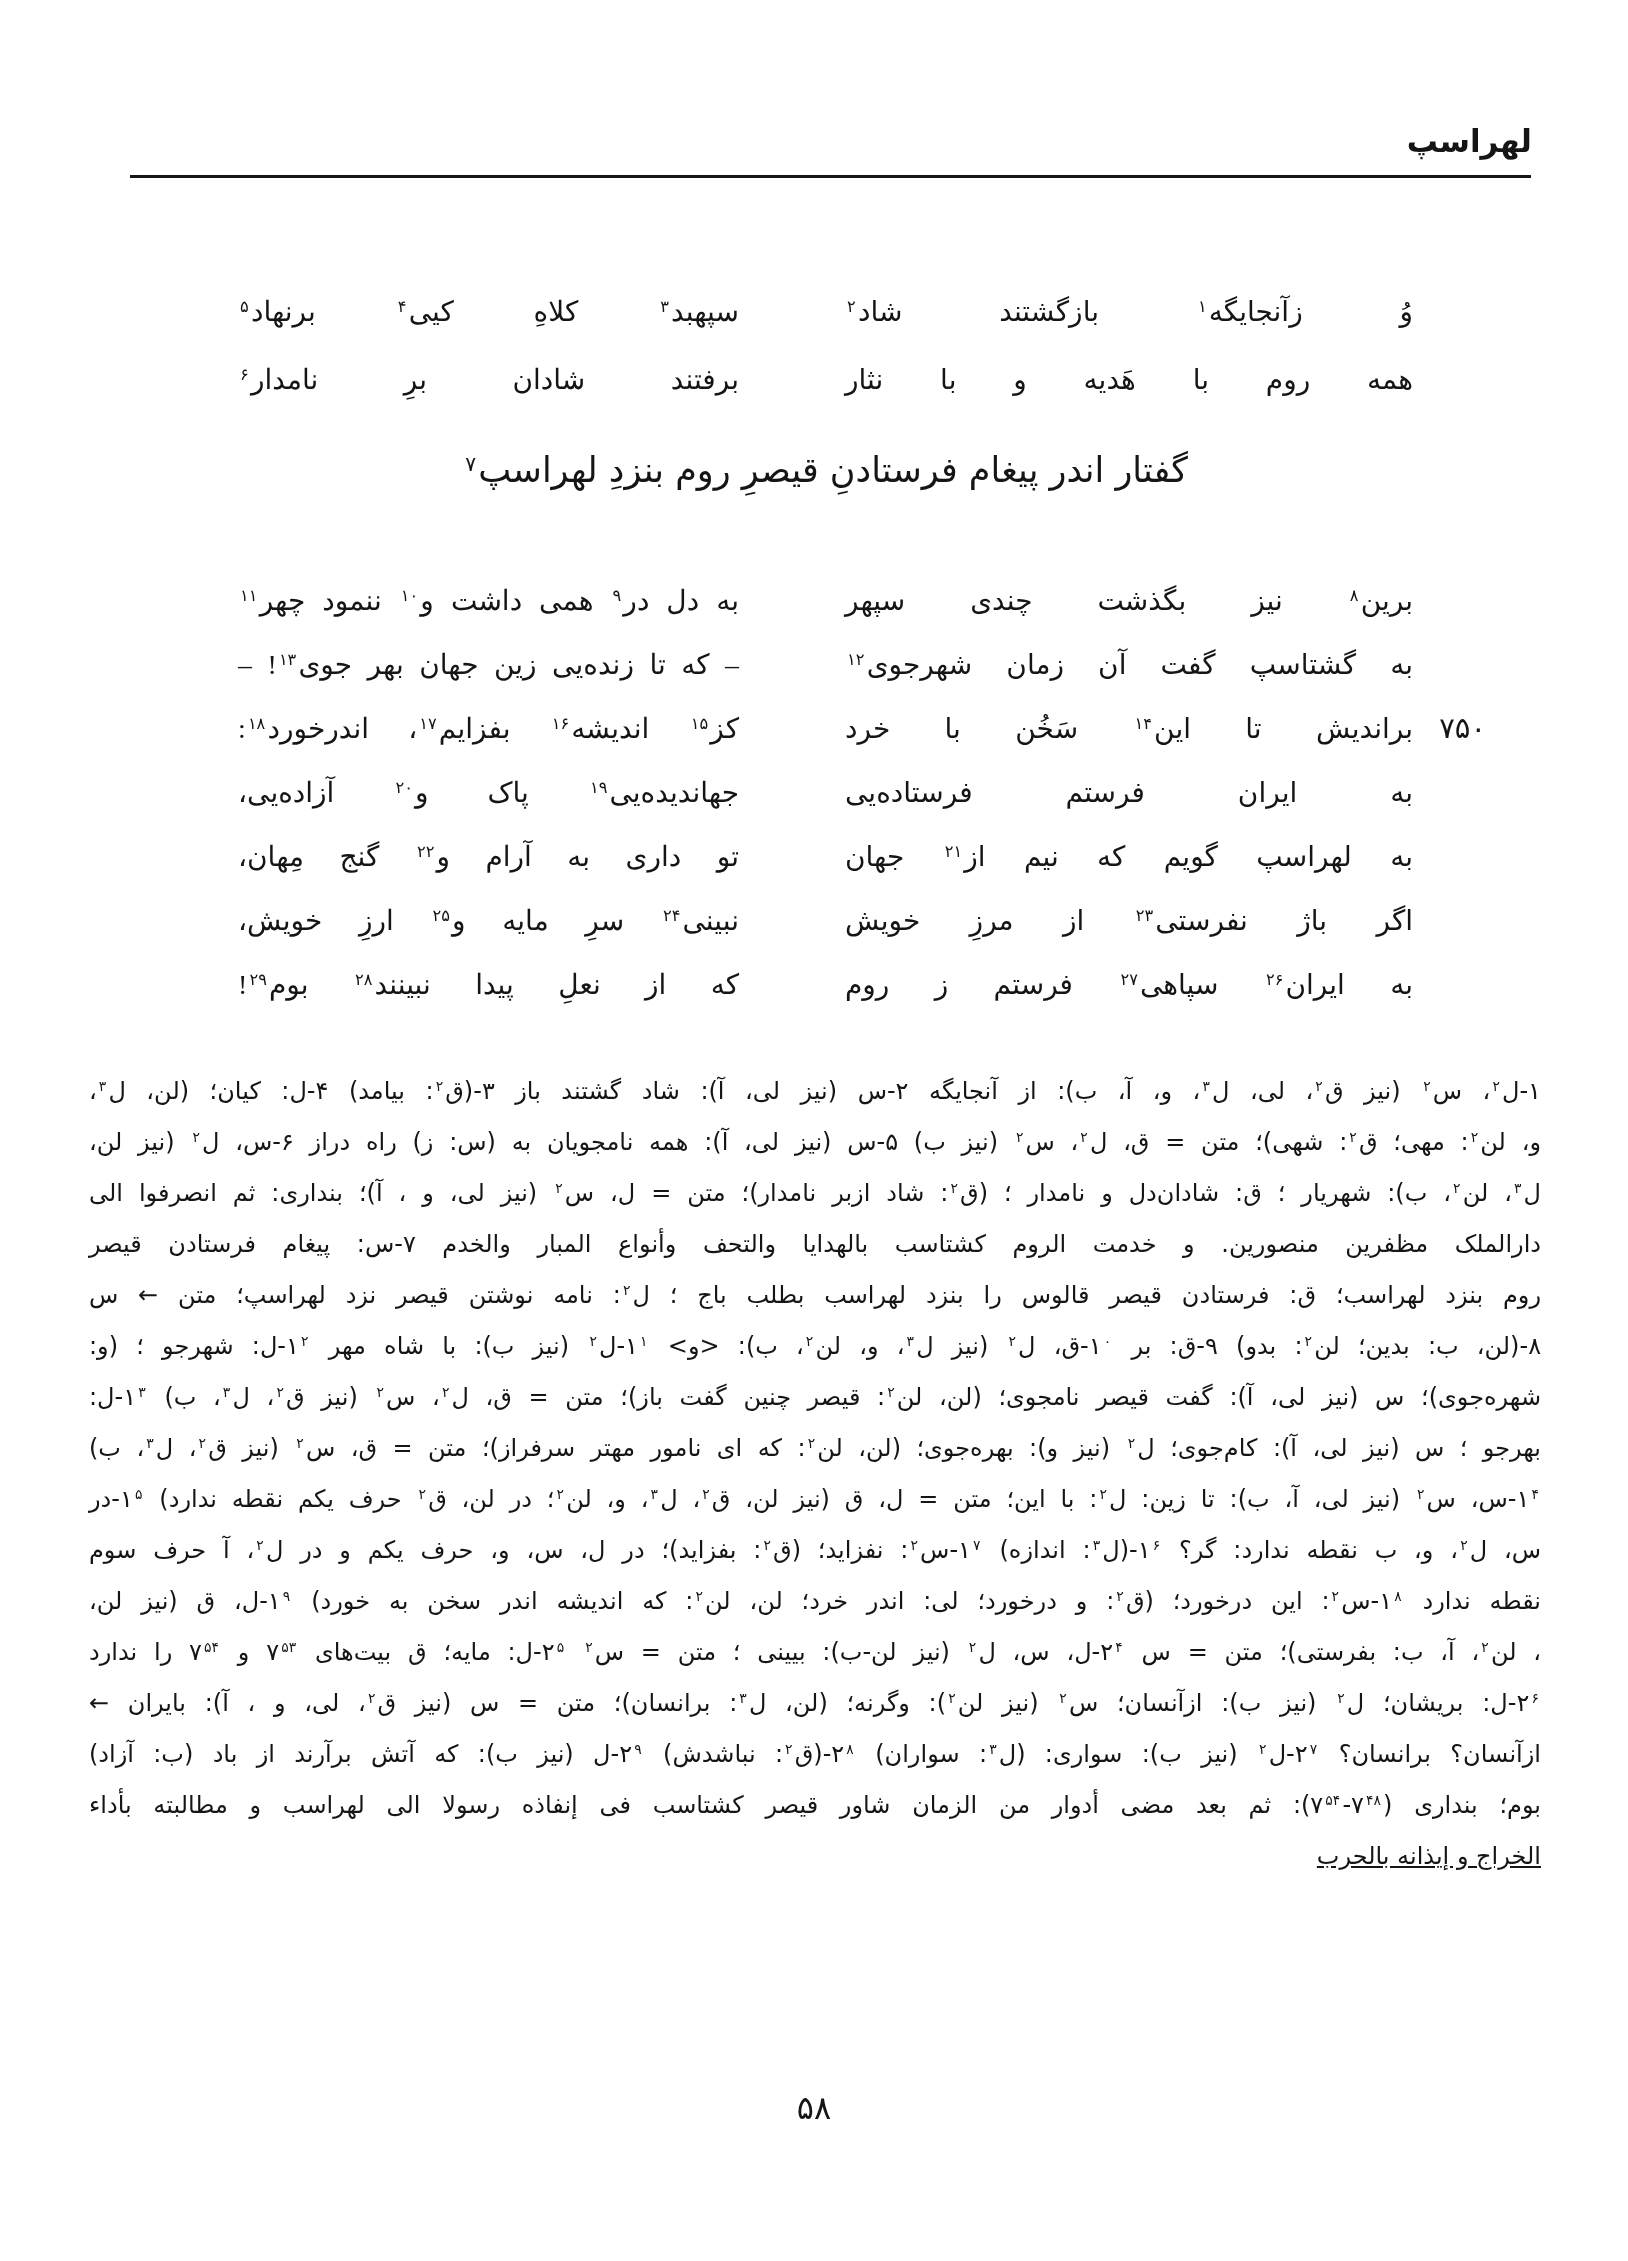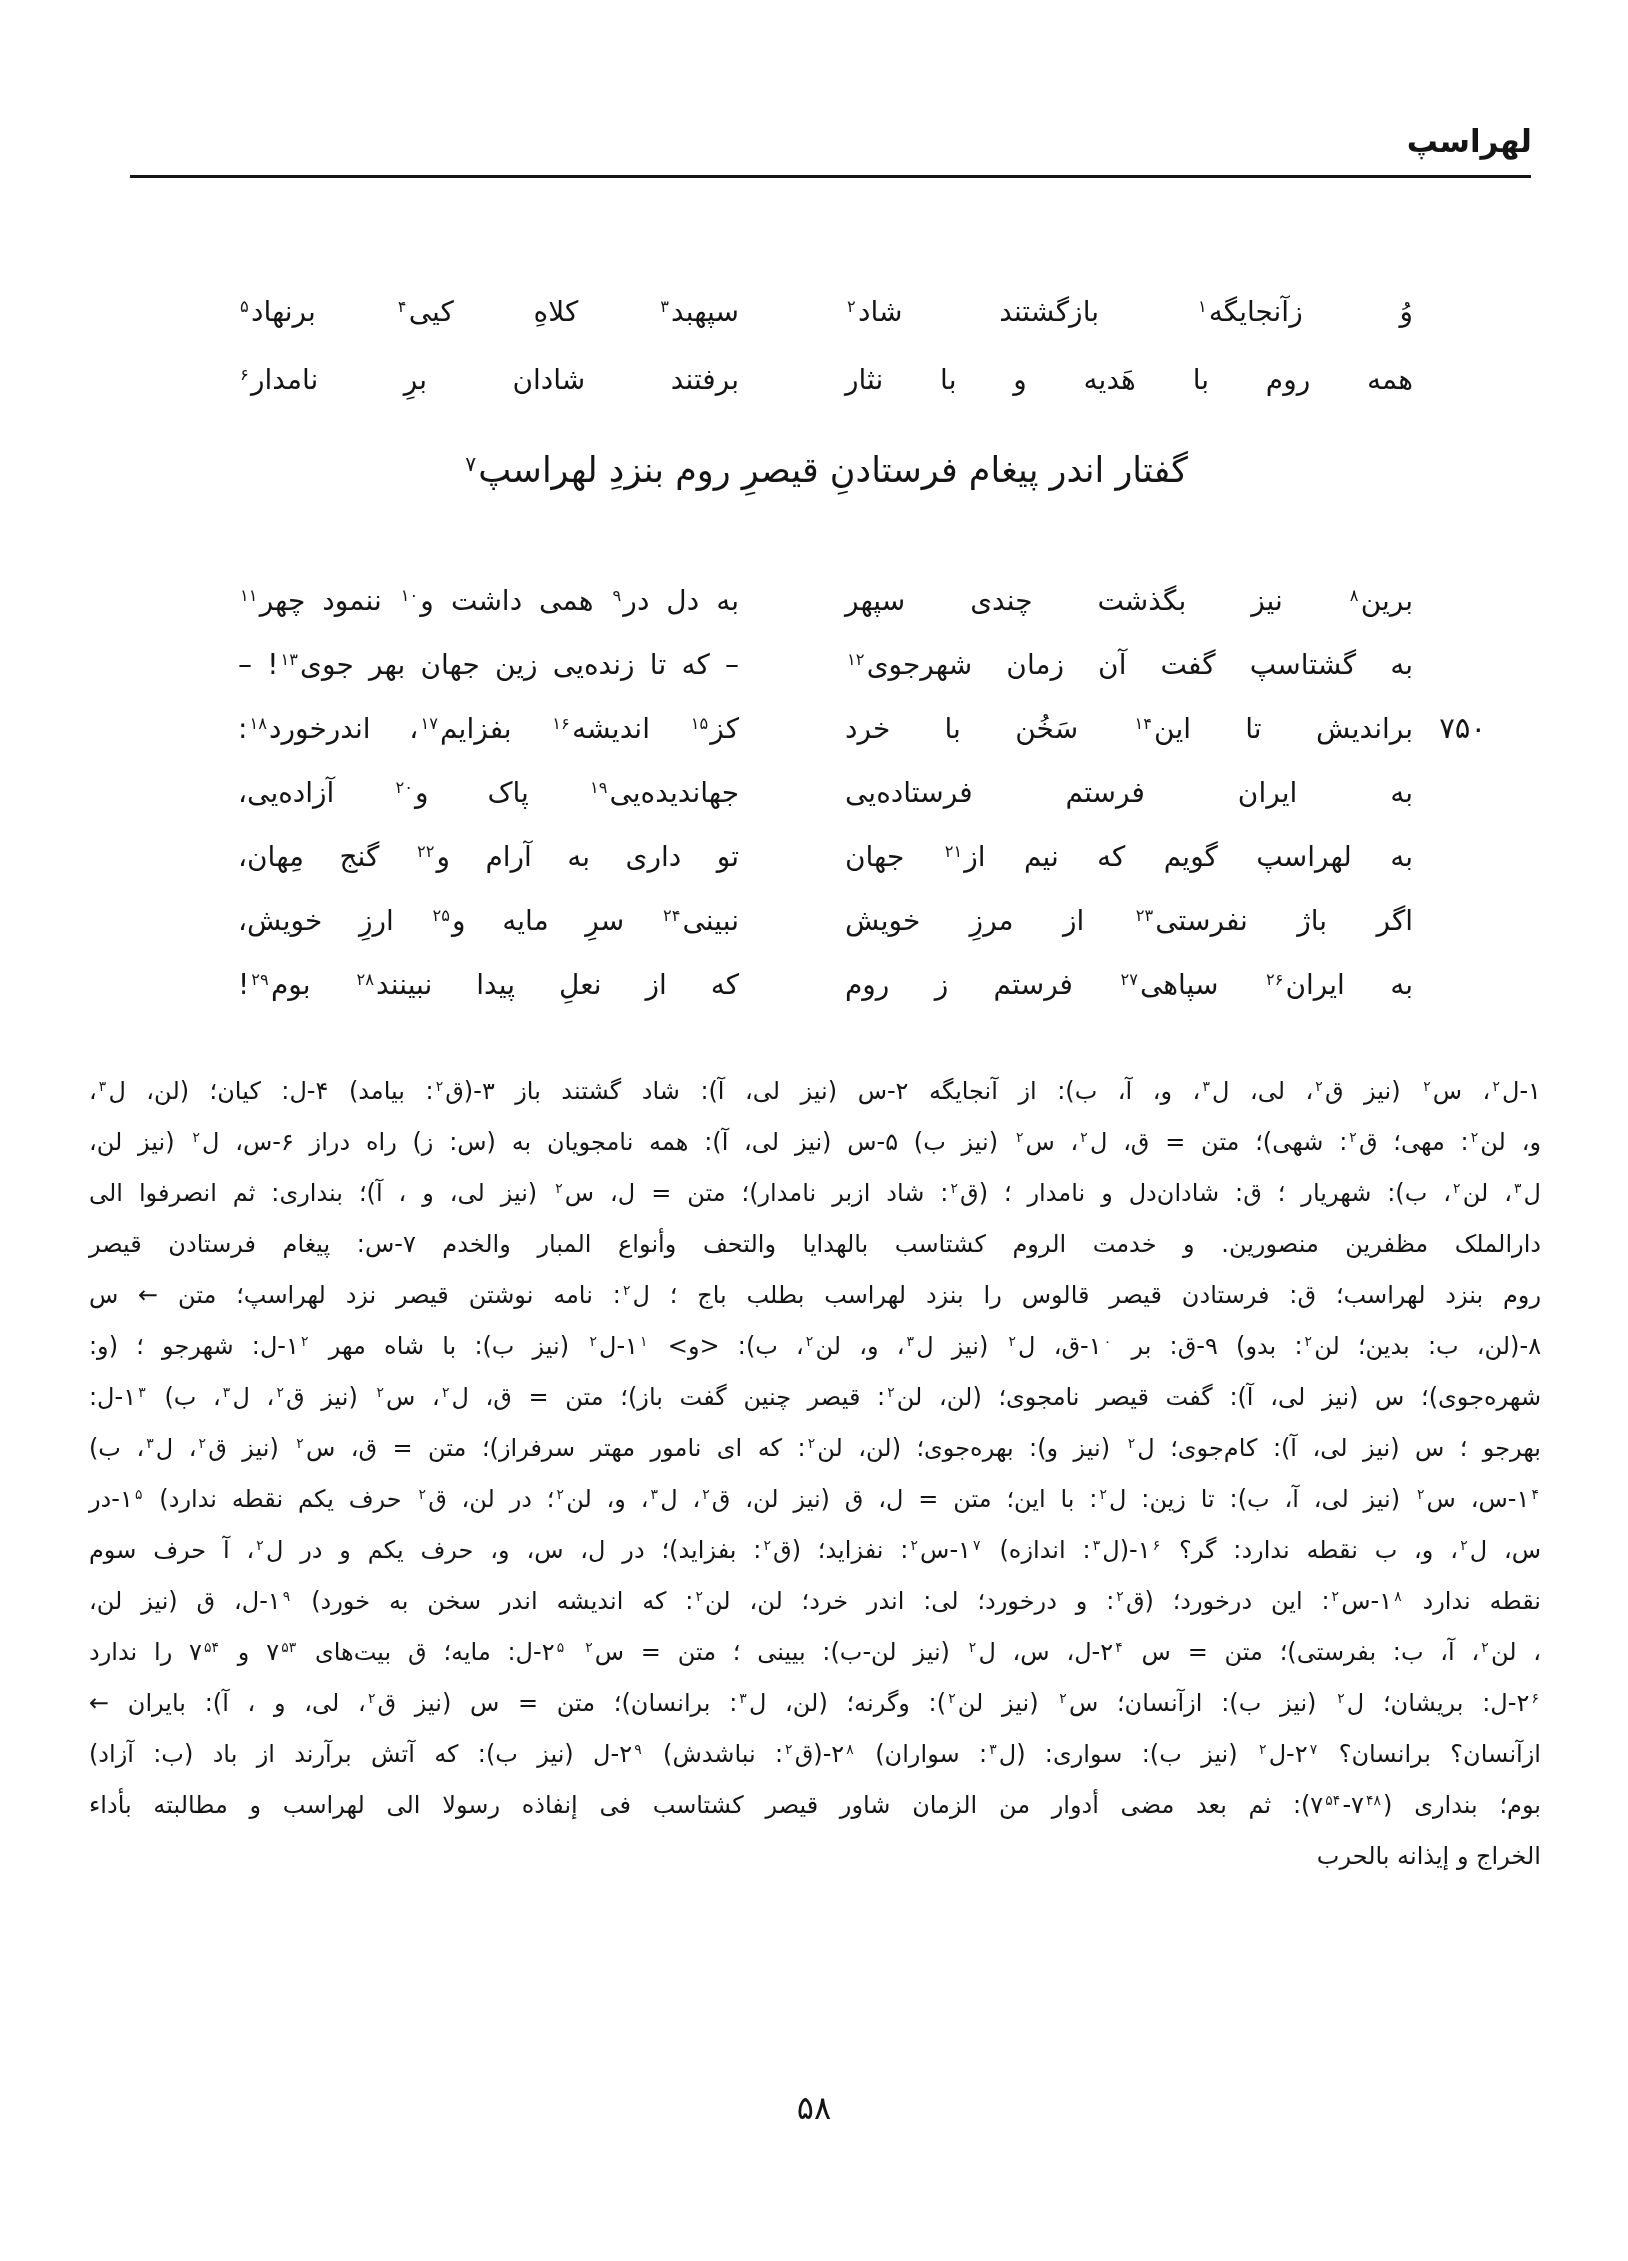--- a/index.html
+++ b/index.html
@@ -23,41 +23,41 @@
     background:#151515;
   }
 
   .poem { position:absolute; left:238px; width:1175px; }
   .poem-opening { top:277px; }
   .poem-main { top:568px; }
   .couplet { position:relative; display:flex; justify-content:space-between; align-items:center; height:68px; }
   .poem-main .couplet { height:64px; }
   .hemistich { font-size:28px; white-space:nowrap; text-align:justify; text-align-last:justify; }
   .hemistich.right { width:568px; }
-  .hemistich.left  { width:501px; }
+  .hemistich.left  { width:501px;font-family:Liberation Serif, serif; }
   .verse-num {
     position:absolute; right:-73px; top:50%; transform:translateY(-50%);
     font-size:29px;
   }
 
   .section-heading {
     position:absolute; top:450px; left:238px; width:1175px;
     text-align:center; font-size:35px; font-weight:normal;
   }
 
   .apparatus {
     position:absolute; top:1066px; left:89px; width:1452px;
     font-size:24px;
   }
   .app-line {
     line-height:51px; height:51px;
     white-space:nowrap;
     text-align:justify; text-align-last:justify;
   }
-  .app-line.last { text-align-last:right; }
+  .app-line.last { text-align-last:right;text-decoration:underline; }
 
   .page-number {
     position:absolute; top:2089px; left:0; width:1628px;
     text-align:center; font-size:32px;
   }
 </style>
 </head>
 <body>
 
 <div class="page">

